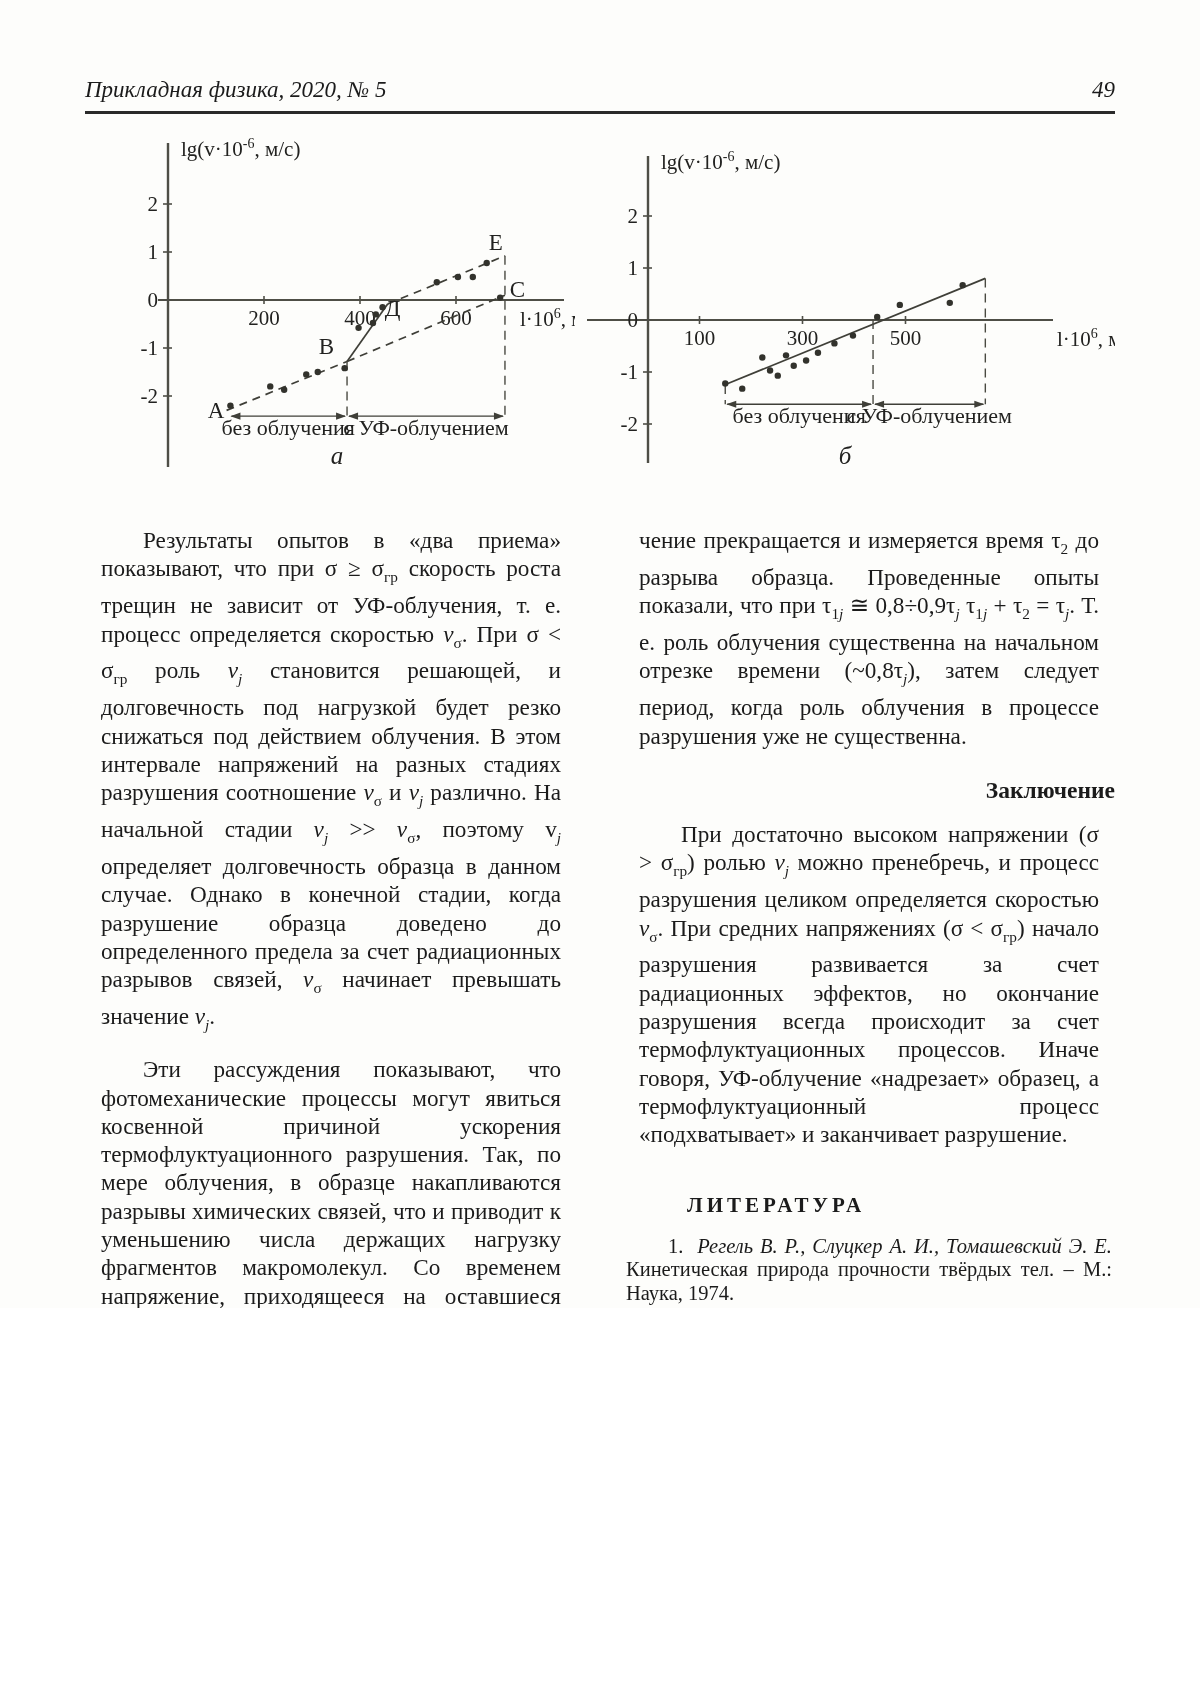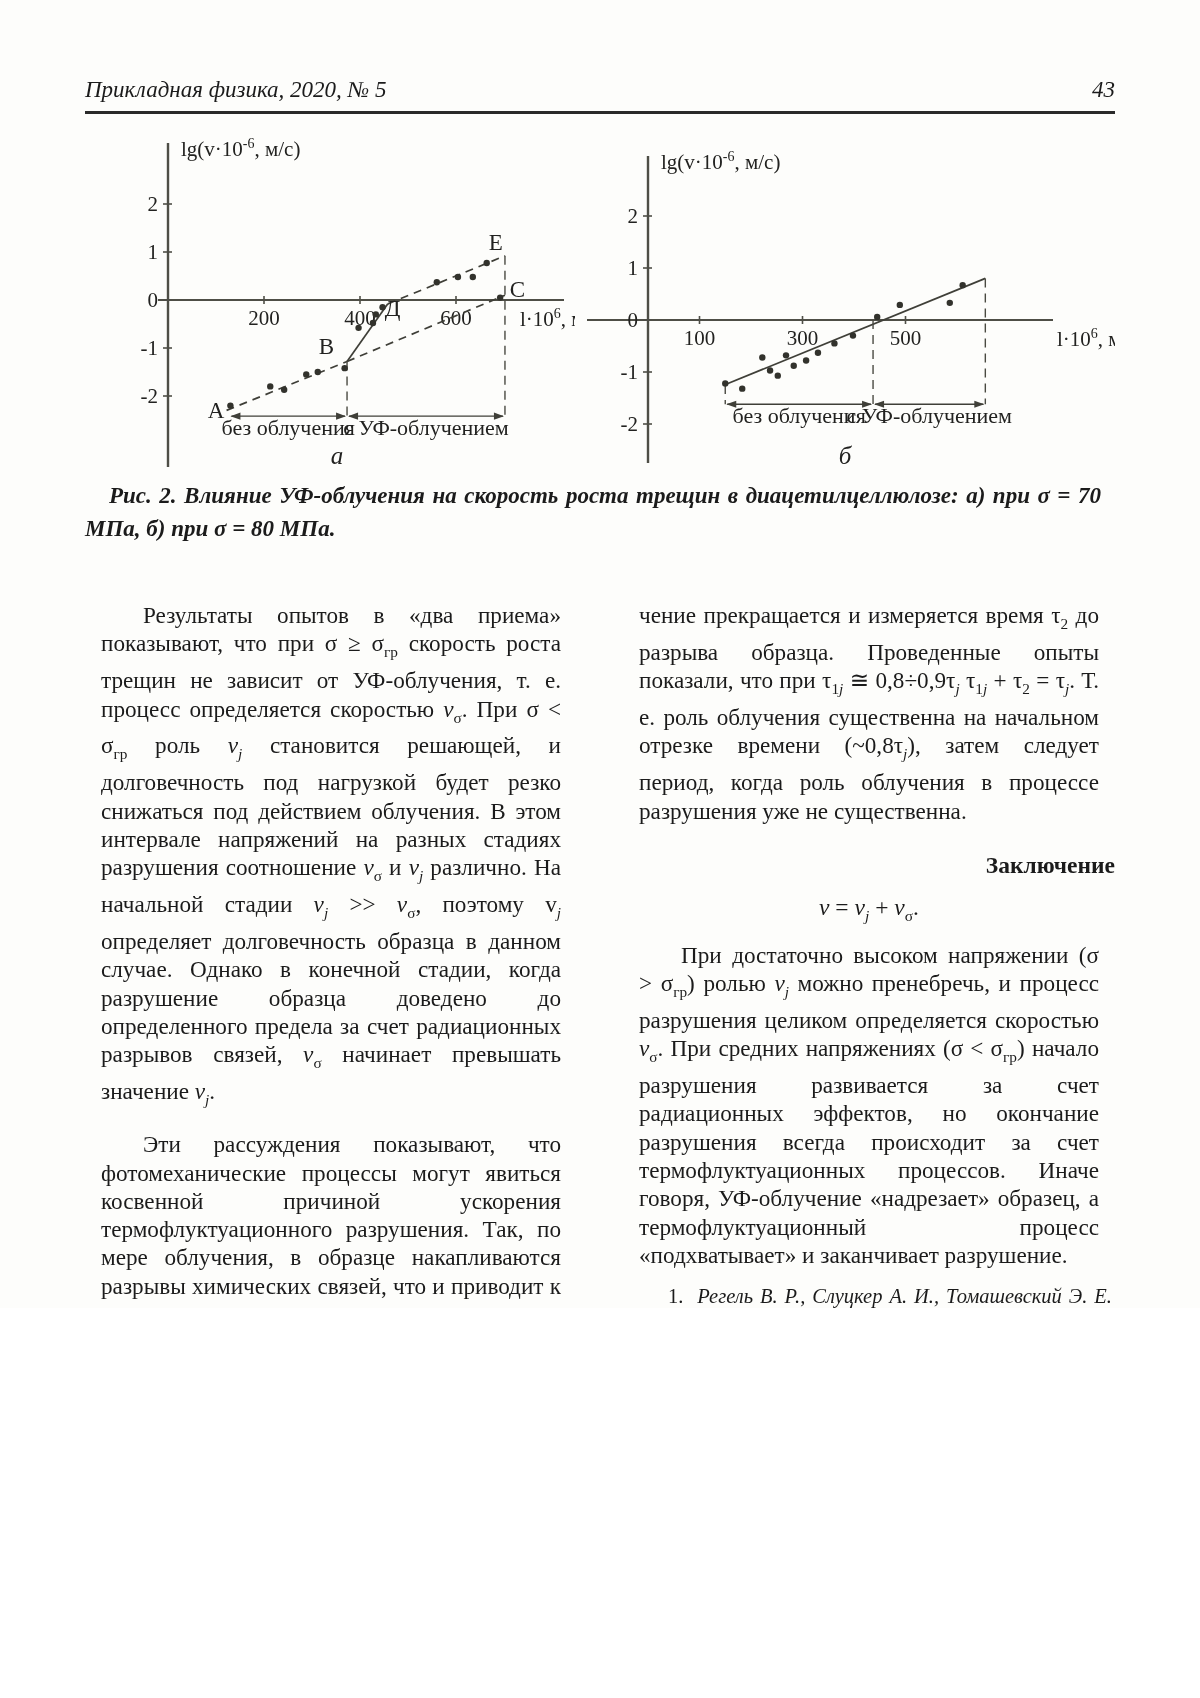--- a/index.html
+++ b/index.html
@@ -35,21 +35,21 @@
   .ref{margin:3px;font-size:20.5px;line-height:23.8px;text-align:justify;text-indent:42px;}
   sub{font-size:0.66em;}
 </style>
 </head>
 <body>
 
 <div class="page">
 
   <header>
     <span>Прикладная физика, 2020, № 5</span>
-    <span>43</span>
+    <span>49</span>
   </header>
   <div class="rule"></div>
 
   <section>
     <div class="charts">
       <svg id="chart-0" width="475" height="340" viewBox="0 0 475 340">
           <line x1="68" y1="13" x2="68" y2="337" stroke="#4e4e46" stroke-width="2.4"></line>
           <line x1="58" y1="170" x2="464" y2="170" stroke="#4e4e46" stroke-width="2.2"></line>
           <line x1="164" y1="166" x2="164" y2="174" stroke="#4e4e46" stroke-width="1.6"></line>
           <text x="164" y="195" fill="#222220" font-family="Liberation Serif, DejaVu Serif, serif" font-size="21" text-anchor="middle"><tspan>200</tspan></text>
@@ -149,31 +149,30 @@
           <polygon points="151.25,274.24 161.25,270.64 161.25,277.84000000000003" fill="#3f3f38"></polygon>
           <polygon points="297.055,274.24 287.055,270.64 287.055,277.84000000000003" fill="#3f3f38"></polygon>
           <text x="224.1525" y="292.96" fill="#222220" font-family="Liberation Serif, DejaVu Serif, serif" font-size="22" text-anchor="middle"><tspan>без облучения</tspan></text>
           <line x1="300.055" y1="274.24" x2="408.325" y2="274.24" stroke="#3f3f38" stroke-width="1.3"></line>
           <polygon points="299.055,274.24 309.055,270.64 309.055,277.84000000000003" fill="#3f3f38"></polygon>
           <polygon points="409.325,274.24 399.325,270.64 399.325,277.84000000000003" fill="#3f3f38"></polygon>
           <text x="354.19" y="292.96" fill="#222220" font-family="Liberation Serif, DejaVu Serif, serif" font-size="22" text-anchor="middle"><tspan>с УФ-облучением</tspan></text>
           <text x="270" y="334" fill="#222220" font-family="Liberation Serif, DejaVu Serif, serif" font-size="25" text-anchor="middle" font-style="italic"><tspan>б</tspan></text>
         </svg>
     </div>
-    <p class="caption">Рис. 2. Влияние УФ-облучения на скорость роста трещин в диацетилцеллюлозе: а) при σ = 70 МПа, б) при σ = 80 МПа.</p>
   </section>
 
   <section class="columns">
     <div class="col">
       <p class="para indent">Результаты опытов в «два приема» показывают, что при σ ≥ σ<sub>гр</sub> скорость роста трещин не зависит от УФ-облучения, т. е. процесс определяется скоростью <i>v</i><sub>σ</sub>. При σ &lt; σ<sub>гр</sub> роль <i>v<sub>j</sub></i> становится решающей, и долговечность под нагрузкой будет резко снижаться под действием облучения. В этом интервале напряжений на разных стадиях разрушения соотношение <i>v</i><sub>σ</sub> и <i>v<sub>j</sub></i> различно. На начальной стадии <i>v<sub>j</sub></i> &gt;&gt; <i>v</i><sub>σ</sub>, поэтому v<sub><i>j</i></sub> определяет долговечность образца в данном случае. Однако в конечной стадии, когда разрушение образца доведено до определенного предела за счет радиационных разрывов связей, <i>v</i><sub>σ</sub> начинает превышать значение <i>v<sub>j</sub></i>.</p>
       <p class="para indent">Эти рассуждения показывают, что фотомеханические процессы могут явиться косвенной причиной ускорения термофлуктуационного разрушения. Так, по мере облучения, в образце накапливаются разрывы химических связей, что и приводит к уменьшению числа держащих нагрузку фрагментов макромолекул. Со временем напряжение, приходящееся на оставшиеся макромолекулы, будут расти и при достаточном увеличении локальных напряжений радиационная стадия разрушения сменяется термоактивационной. Чтобы убедится в этом, были проведены специальные опыты в «два приема». В этих опытах облучение действует на полимер не постоянно с момента нагружения до разрыва, а прекращается раньше, чем образец разорвется. Это равносильно тому, что вторая часть опыта в «два приема» ведется без облучения. Пусть образец освещается в течение времени τ<sub>1<i>j</i></sub>, затем облу-</p>
     </div>
     <div class="col">
       <p class="para">чение прекращается и измеряется время τ<sub>2</sub> до разрыва образца. Проведенные опыты показали, что при τ<sub>1<i>j</i></sub> ≅ 0,8÷0,9τ<sub><i>j</i></sub> τ<sub>1<i>j</i></sub> + τ<sub>2</sub> = τ<sub><i>j</i></sub>. Т. е. роль облучения существенна на начальном отрезке времени (~0,8τ<sub><i>j</i></sub>), затем следует период, когда роль облучения в процессе разрушения уже не существенна.</p>
       <h3 class="conclusion-heading">Заключение</h3>
-      <p class="equation"><i>v</i> = <i>v<sub>j</sub></i> + <i>v</i><sub>σ</sub>.</p>
       <p class="para indent">При достаточно высоком напряжении (σ &gt; σ<sub>гр</sub>) ролью <i>v<sub>j</sub></i> можно пренебречь, и процесс разрушения целиком определяется скоростью <i>v</i><sub>σ</sub>. При средних напряжениях (σ &lt; σ<sub>гр</sub>) начало разрушения развивается за счет радиационных эффектов, но окончание разрушения всегда происходит за счет термофлуктуационных процессов. Иначе говоря, УФ-облучение «надрезает» образец, а термофлуктуационный процесс «подхватывает» и заканчивает разрушение.</p>
+      <h4 class="lit-heading">ЛИТЕРАТУРА</h4>
       <p class="ref">1.&nbsp;&nbsp;<i>Регель В. Р., Слуцкер А. И., Томашевский Э. Е.</i> Кинетическая природа прочности твёрдых тел. – М.: Наука, 1974.</p>
       <p class="ref">2.&nbsp;&nbsp;<i>Матбуот Т.</i> Фотомеханическое разрушение полимеров. – Душанбе. Матбуот, 2000.</p>
     </div>
   </section>
 
 </div>
 
 </body></html>

